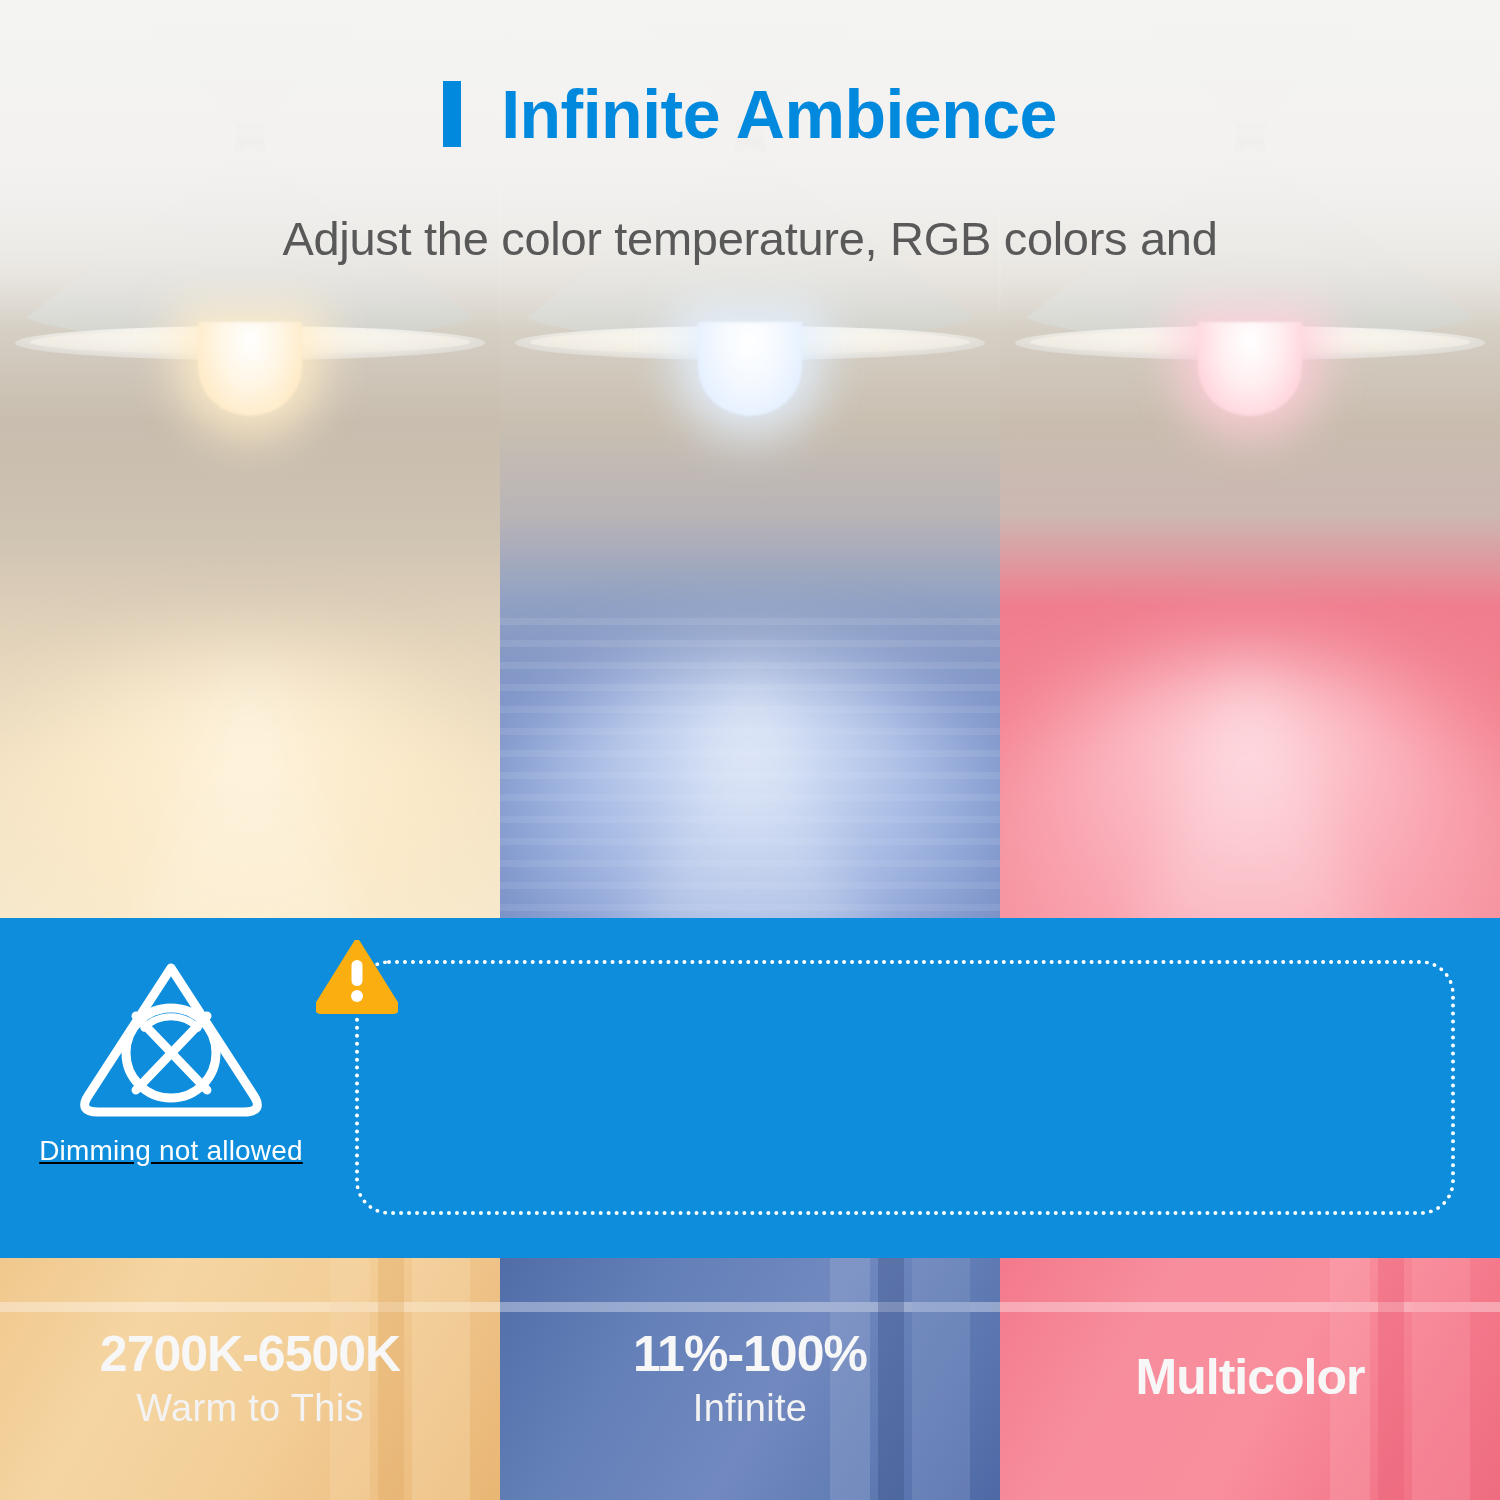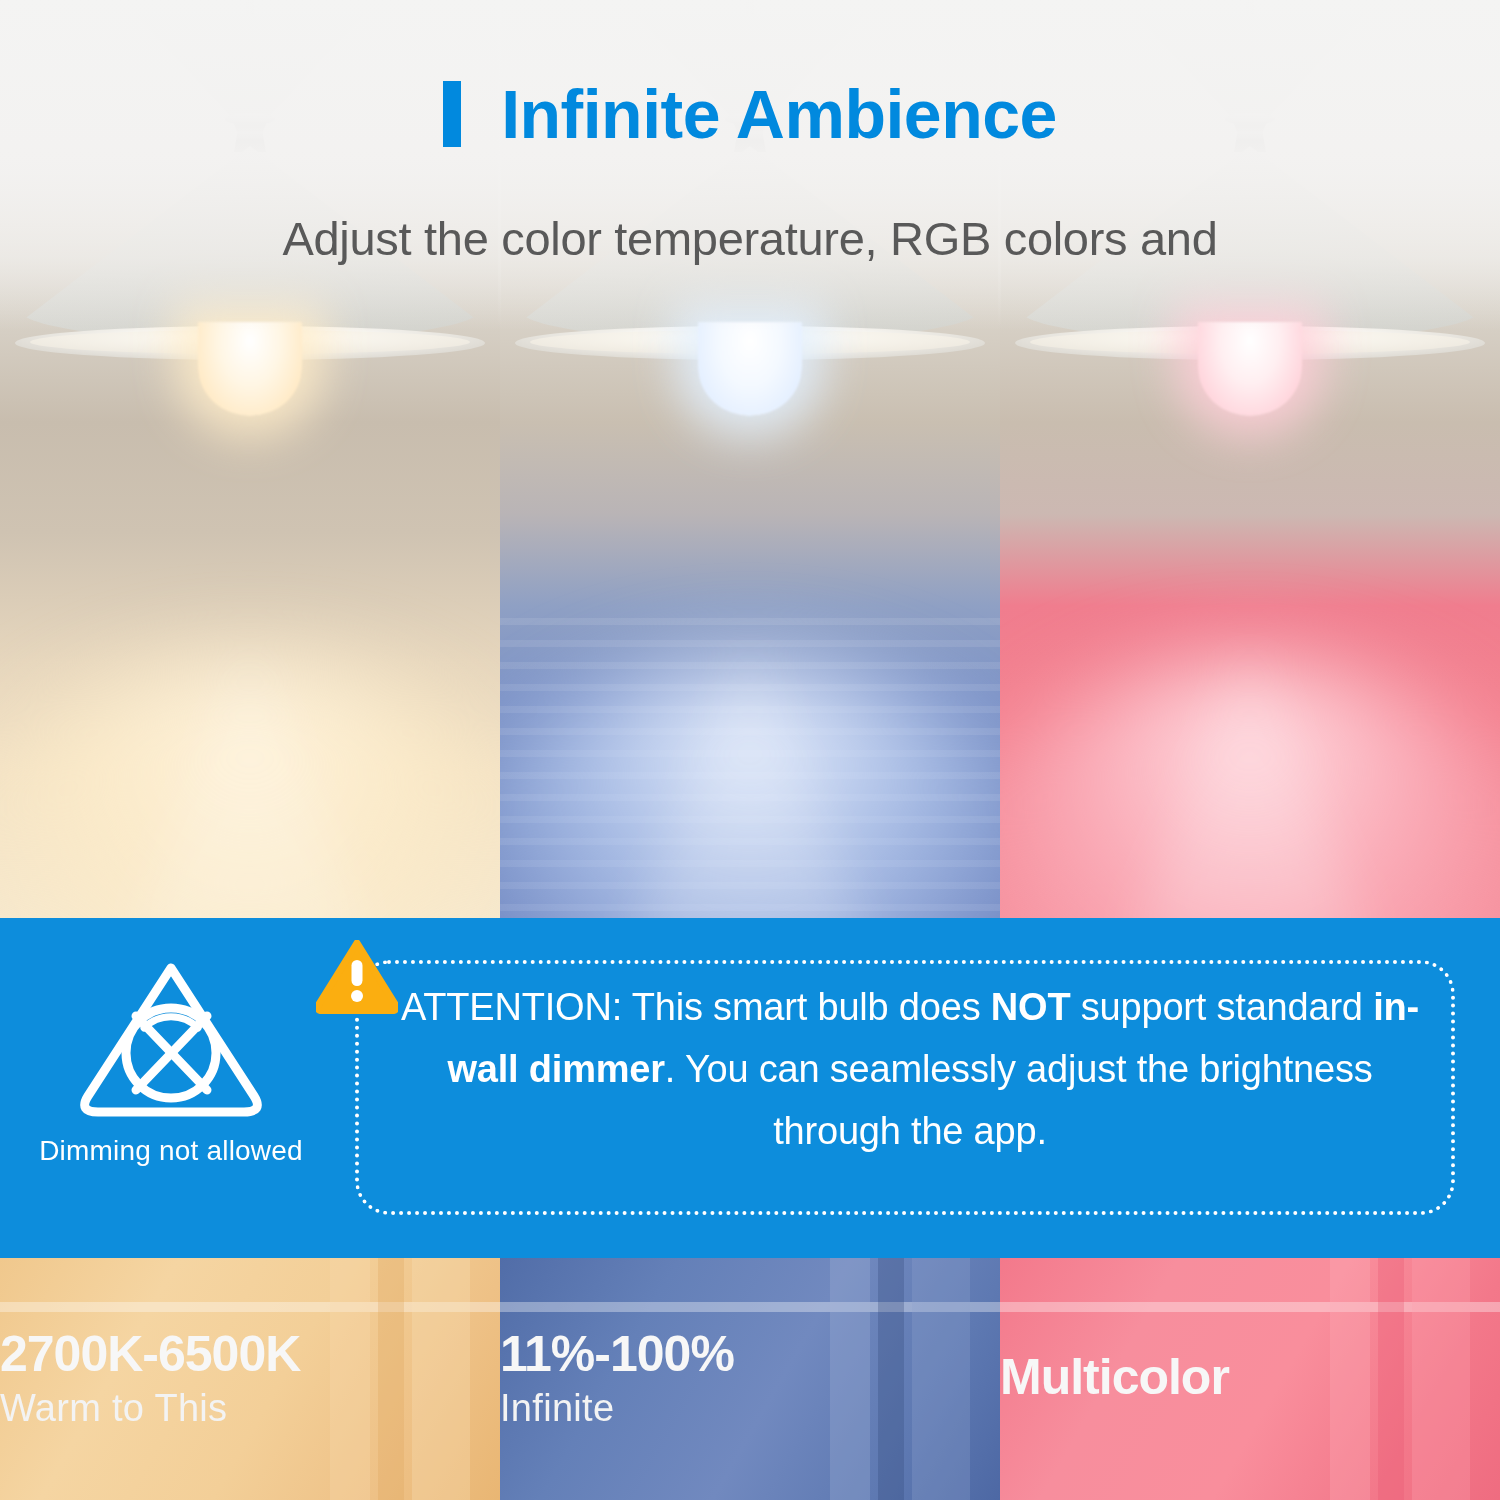--- a/index.html
+++ b/index.html
@@ -157,21 +157,21 @@
     position:absolute; left:0; top:195px; width:1500px;
     text-align:center; color:#595959;
     font-size:47px; line-height:61px; font-weight:400;
     letter-spacing:-0.3px;
     margin-top:13px;
   }
 
   
   .attention { position:absolute; left:0; top:918px; width:1500px; height:340px; background:#0d8ddc; }
 
-  .dim-icon-block { position:absolute; left:36px; top:40px; width:270px; text-align:center; }
+  .dim-icon-block { position:absolute; left:36px; top:40px; width:270px; text-align:center;text-decoration:underline; }
   .dim-icon { width:190px; height:165px; margin:0 auto; display:block; }
   .dim-caption { margin-top:12px; font-size:28px; color:#ffffff; letter-spacing:.2px; }
 
   .warn-triangle { position:absolute; left:316px; top:940px; width:82px; height:74px; z-index:4; }
 
   .notice-box {
     position:absolute; left:355px; top:42px; width:1100px; height:255px;
     border:4px dotted #ffffff; border-radius:34px;
   }
   .notice-text {
@@ -186,21 +186,21 @@
   .feature { position:relative; width:500px; height:242px; overflow:hidden; }
 
   .feat-a { background:linear-gradient(120deg,#f0c88d 0%, #f5d5a2 28%, #f3cf98 55%, #eec186 80%, #e9b673 100%); }
   .feat-b { background:linear-gradient(120deg,#516da8 0%, #6480b8 28%, #7189bf 55%, #5e79b2 80%, #4d68a4 100%); }
   .feat-c { background:linear-gradient(120deg,#f3798b 0%, #f78e9d 28%, #f98e9c 55%, #f3788a 80%, #ef6c80 100%); }
 
   .feat-stripe { position:absolute; top:0; height:242px; opacity:.30; }
   .feat-band { position:absolute; left:0; width:100%; height:10px; opacity:.35; }
 
   .feat-text { position:absolute; left:0; top:0; width:100%; height:242px;
-               display:flex; flex-direction:column; justify-content:center; gap:4px; }
+               display:flex; flex-direction:column; align-items:center; justify-content:center; gap:4px; }
   .feat-title { font-size:50px; font-weight:bold; color:#f7f7f7; letter-spacing:-1px; line-height:1.12; }
   .feat-sub { font-size:38px; font-weight:400; color:#f3f3f3; letter-spacing:.3px; line-height:1.2; }
 </style>
 </head>
 <body>
 
 <div id="page">
 
   <div class="hero">
 
@@ -279,21 +279,20 @@
         <circle cx="95" cy="95" r="45" fill="none" stroke="#ffffff" stroke-width="9"></circle>
         <path d="M68 70 A38 38 0 0 1 122 70" fill="none" stroke="#ffffff" stroke-width="7" stroke-linecap="round"></path>
         <line x1="60" y1="58" x2="131" y2="132" stroke="#ffffff" stroke-width="9" stroke-linecap="round"></line>
         <line x1="131" y1="58" x2="60" y2="132" stroke="#ffffff" stroke-width="9" stroke-linecap="round"></line>
       </svg>
       <div class="dim-caption">Dimming not allowed</div>
     </div>
 
     <div class="notice-box"></div>
 
-    <div class="notice-text"><span>ATTENTION: This smart bulb does </span><b>NOT</b><span> support standard </span><b>in-wall dimmer</b><span>. You can seamlessly adjust the brightness through the app.</span></div>
   </div>
 
   <svg class="warn-triangle" viewBox="0 0 82 74">
     <path d="M41 3 L79 64 Q83 71 74 71 L8 71 Q-1 71 3 64 Z" fill="#fbae10" stroke="#fbae10" stroke-width="7" stroke-linejoin="round"></path>
     <rect x="35.5" y="20" width="11" height="26" rx="5.5" fill="#ffffff"></rect>
     <circle cx="41" cy="56" r="6" fill="#ffffff"></circle>
   </svg>
 
   <div class="features">
 

